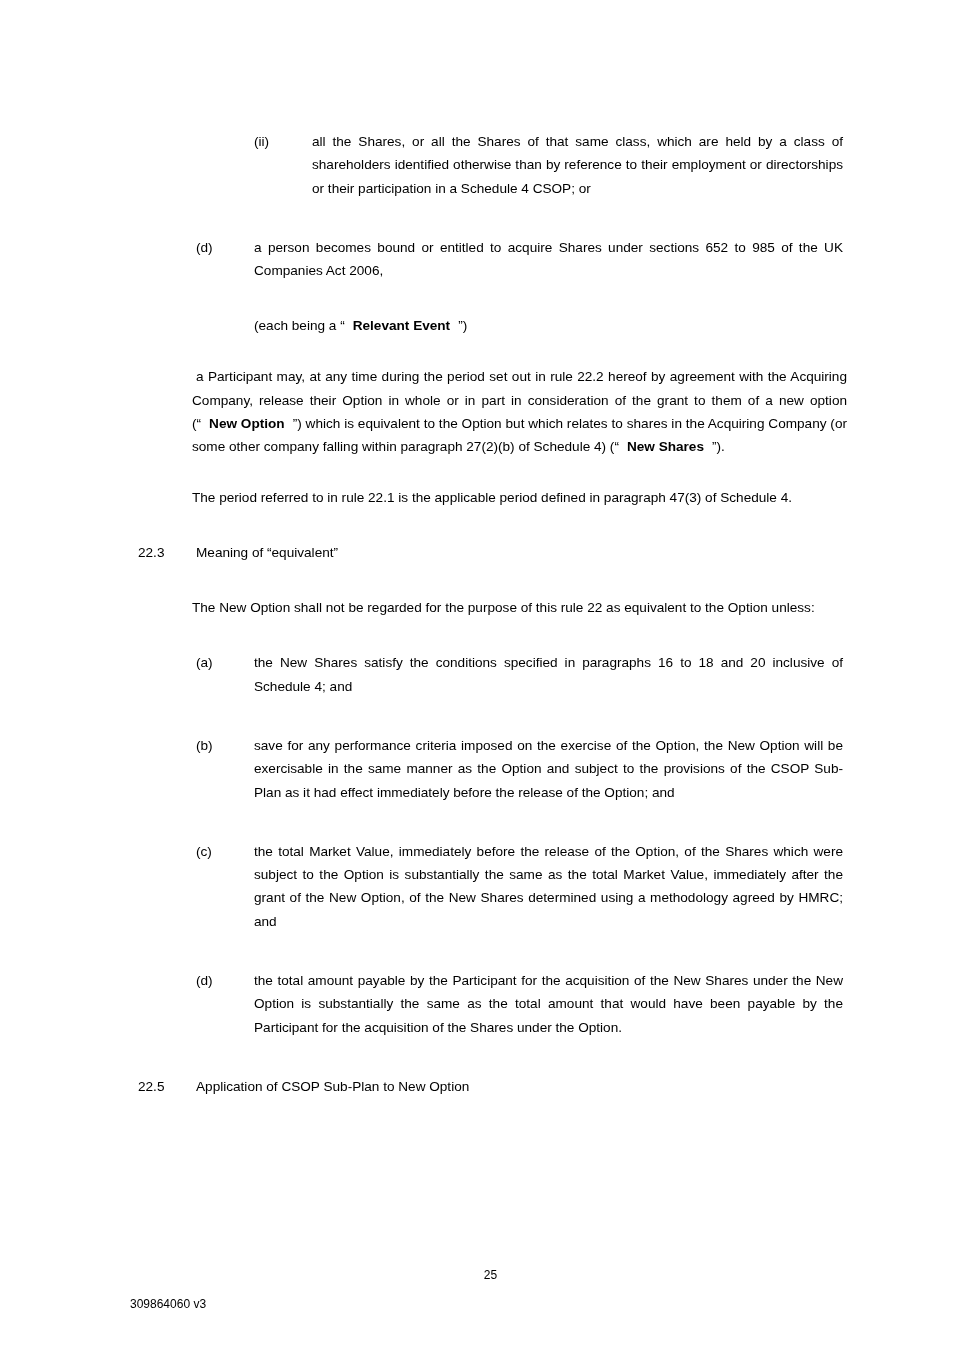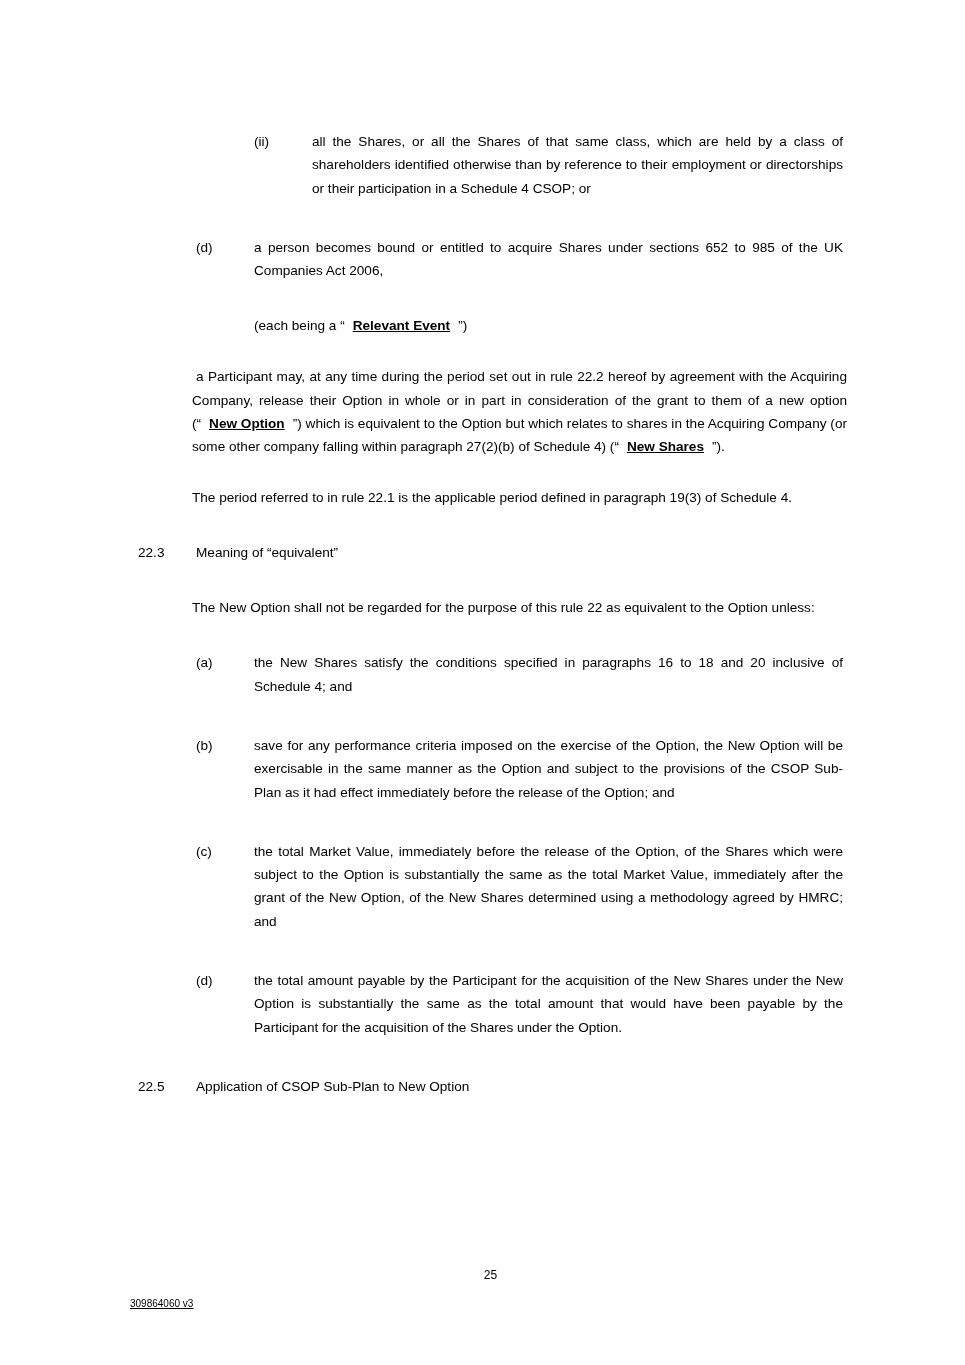--- a/index.html
+++ b/index.html
@@ -26,36 +26,35 @@
   .li { display: flex; }
   .li .marker { flex: 0 0 58px; }
   .li .btext { flex: 1; text-align: justify; }
   .indent1 { margin-left: 58px; }
   .indent2 { margin-left: 116px; }
   .para { text-align: justify; }
   .para.noj { text-align: left; }
   .section { display: flex; }
   .section .sec-num { flex: 0 0 58px; }
   .section .sec-title { flex: 1; }
-  b { font-weight: bold; text-decoration: underline; }
+  b { font-weight: bold; }
   .page-number {
     position: absolute;
     top: 1252px;
     left: 0;
     right: 0;
     text-align: center;
     font-size: 12px;
   }
   .doc-id {
     position: absolute;
     top: 1285px;
     left: 118px;
-    font-size: 10px;
+    font-size: 12px;
     line-height: 14px;
-    text-decoration: underline;
   }
 </style>
 </head>
 <body>
 
 <div class="page">
   <div class="content">
 
     <div class="block li indent2">
       <span class="marker">(ii)</span>
@@ -65,21 +64,21 @@
     <div class="block li indent1">
       <span class="marker">(d)</span>
       <span class="btext">a person becomes bound or entitled to acquire Shares under sections 652 to 985 of the UK Companies Act 2006,</span>
     </div>
 
     <p class="block para noj indent2"><span>(each being a “</span><b>Relevant Event</b><span>”)</span></p>
 
     <p class="block para indent1"><span>a Participant may, at any time during the period set out in rule 22.2 hereof by agreement with the Acquiring Company, release their Option in whole or in part in consideration of the grant to them of a new option (“</span><b>New Option</b><span>”) which is equivalent to the Option but which relates to shares in the Acquiring Company (or some other company falling within paragraph 27(2)(b) of Schedule 4) (“</span><b>New Shares</b><span>”).</span></p>
 
 
-    <p class="block para indent1">The period referred to in rule 22.1 is the applicable period defined in paragraph 19(3) of Schedule 4.</p>
+    <p class="block para indent1">The period referred to in rule 22.1 is the applicable period defined in paragraph 47(3) of Schedule 4.</p>
 
     <div class="block section">
       <span class="sec-num">22.3</span>
       <span class="sec-title">Meaning of “equivalent”</span>
     </div>
 
     <p class="block para indent1">The New Option shall not be regarded for the purpose of this rule 22 as equivalent to the Option unless:</p>
 
     <div class="block li indent1">
       <span class="marker">(a)</span>

